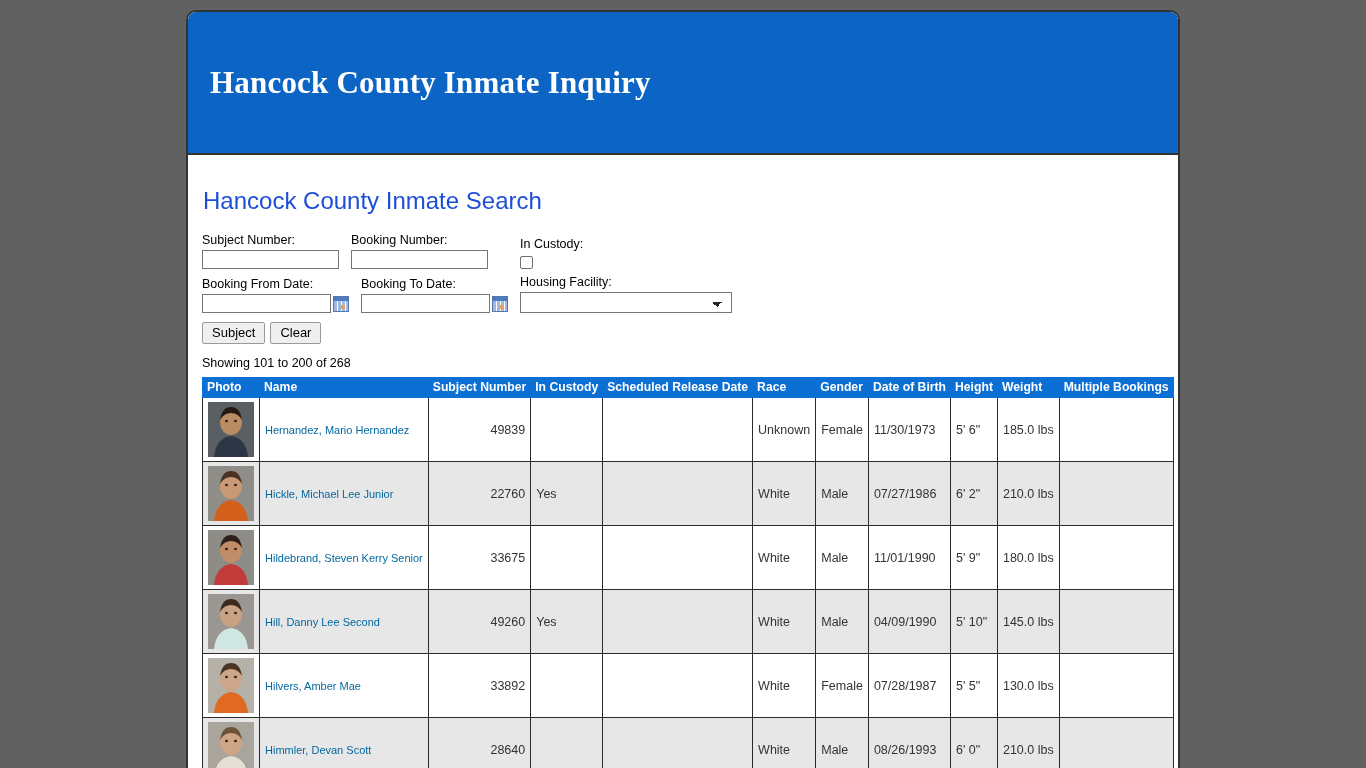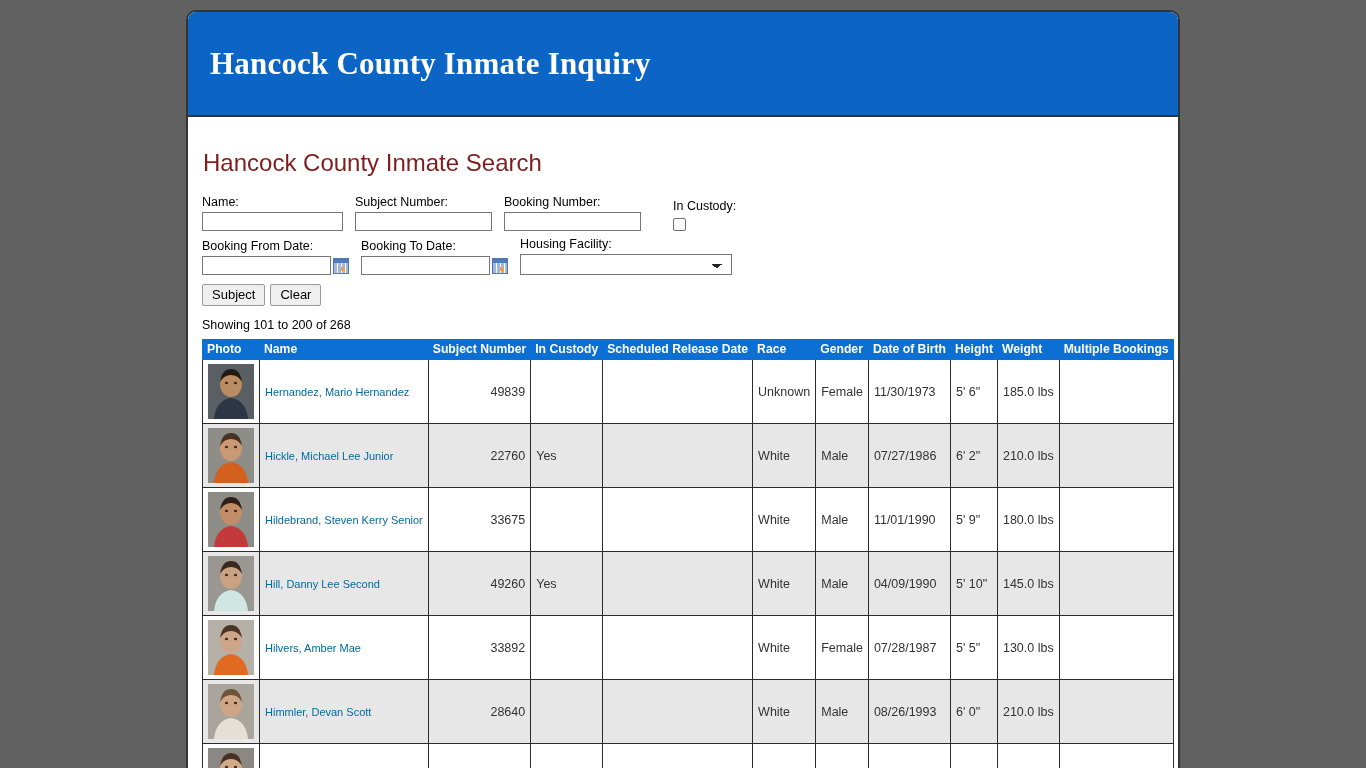--- a/index.html
+++ b/index.html
@@ -17,39 +17,39 @@
     width: 994px;
     min-height: 768px;
     background: #ffffff;
     border: 2px solid #333333;
     border-bottom: none;
     border-radius: 10px 10px 0 0;
     overflow: hidden;
   }
   .banner {
     background: #0C64C4;
-    height: 105px;
+    height: 143px;
     border-bottom: 2px solid #333333;
     display: flex;
     align-items: center;
     border-radius: 7px 7px 0 0;
   }
   .banner-title {
     color: #ffffff;
     font-family: "Liberation Serif", serif;
     font-weight: bold;
     font-size: 31px;
     letter-spacing: 0.2px;
     padding-left: 22px;
   }
   .content {
     padding: 0 14px 0 14px;
   }
   .page-heading {
-    color: #7f1d1d;
+    color: #1d4ed8;
     font-size: 24px;
     font-weight: normal;
     margin: 32px 0 18px 0;
     padding-left: 1px;
   }
   
   .form-area { font-size: 12.5px; color: #000; }
   .form-row {
     display: flex;
     align-items: flex-end;
@@ -202,24 +202,20 @@
   </div>
 
   <div class="content">
 
     <h1 class="page-heading">Hancock County Inmate Search</h1>
 
     <div class="form-area">
 
       <div class="form-row">
         <div class="field">
-          <label class="field-label">Name:</label>
-          <input class="txt w-name" type="text" value="" style="">
-        </div>
-        <div class="field">
           <label class="field-label">Subject Number:</label>
           <input class="txt w-subject" type="text" value="" style="">
         </div>
         <div class="field">
           <label class="field-label">Booking Number:</label>
           <input class="txt w-booking" type="text" value="" style="">
         </div>
         <div class="field custody-box">
           <label class="field-label">In Custody:</label>
           <span class="chk"></span>

